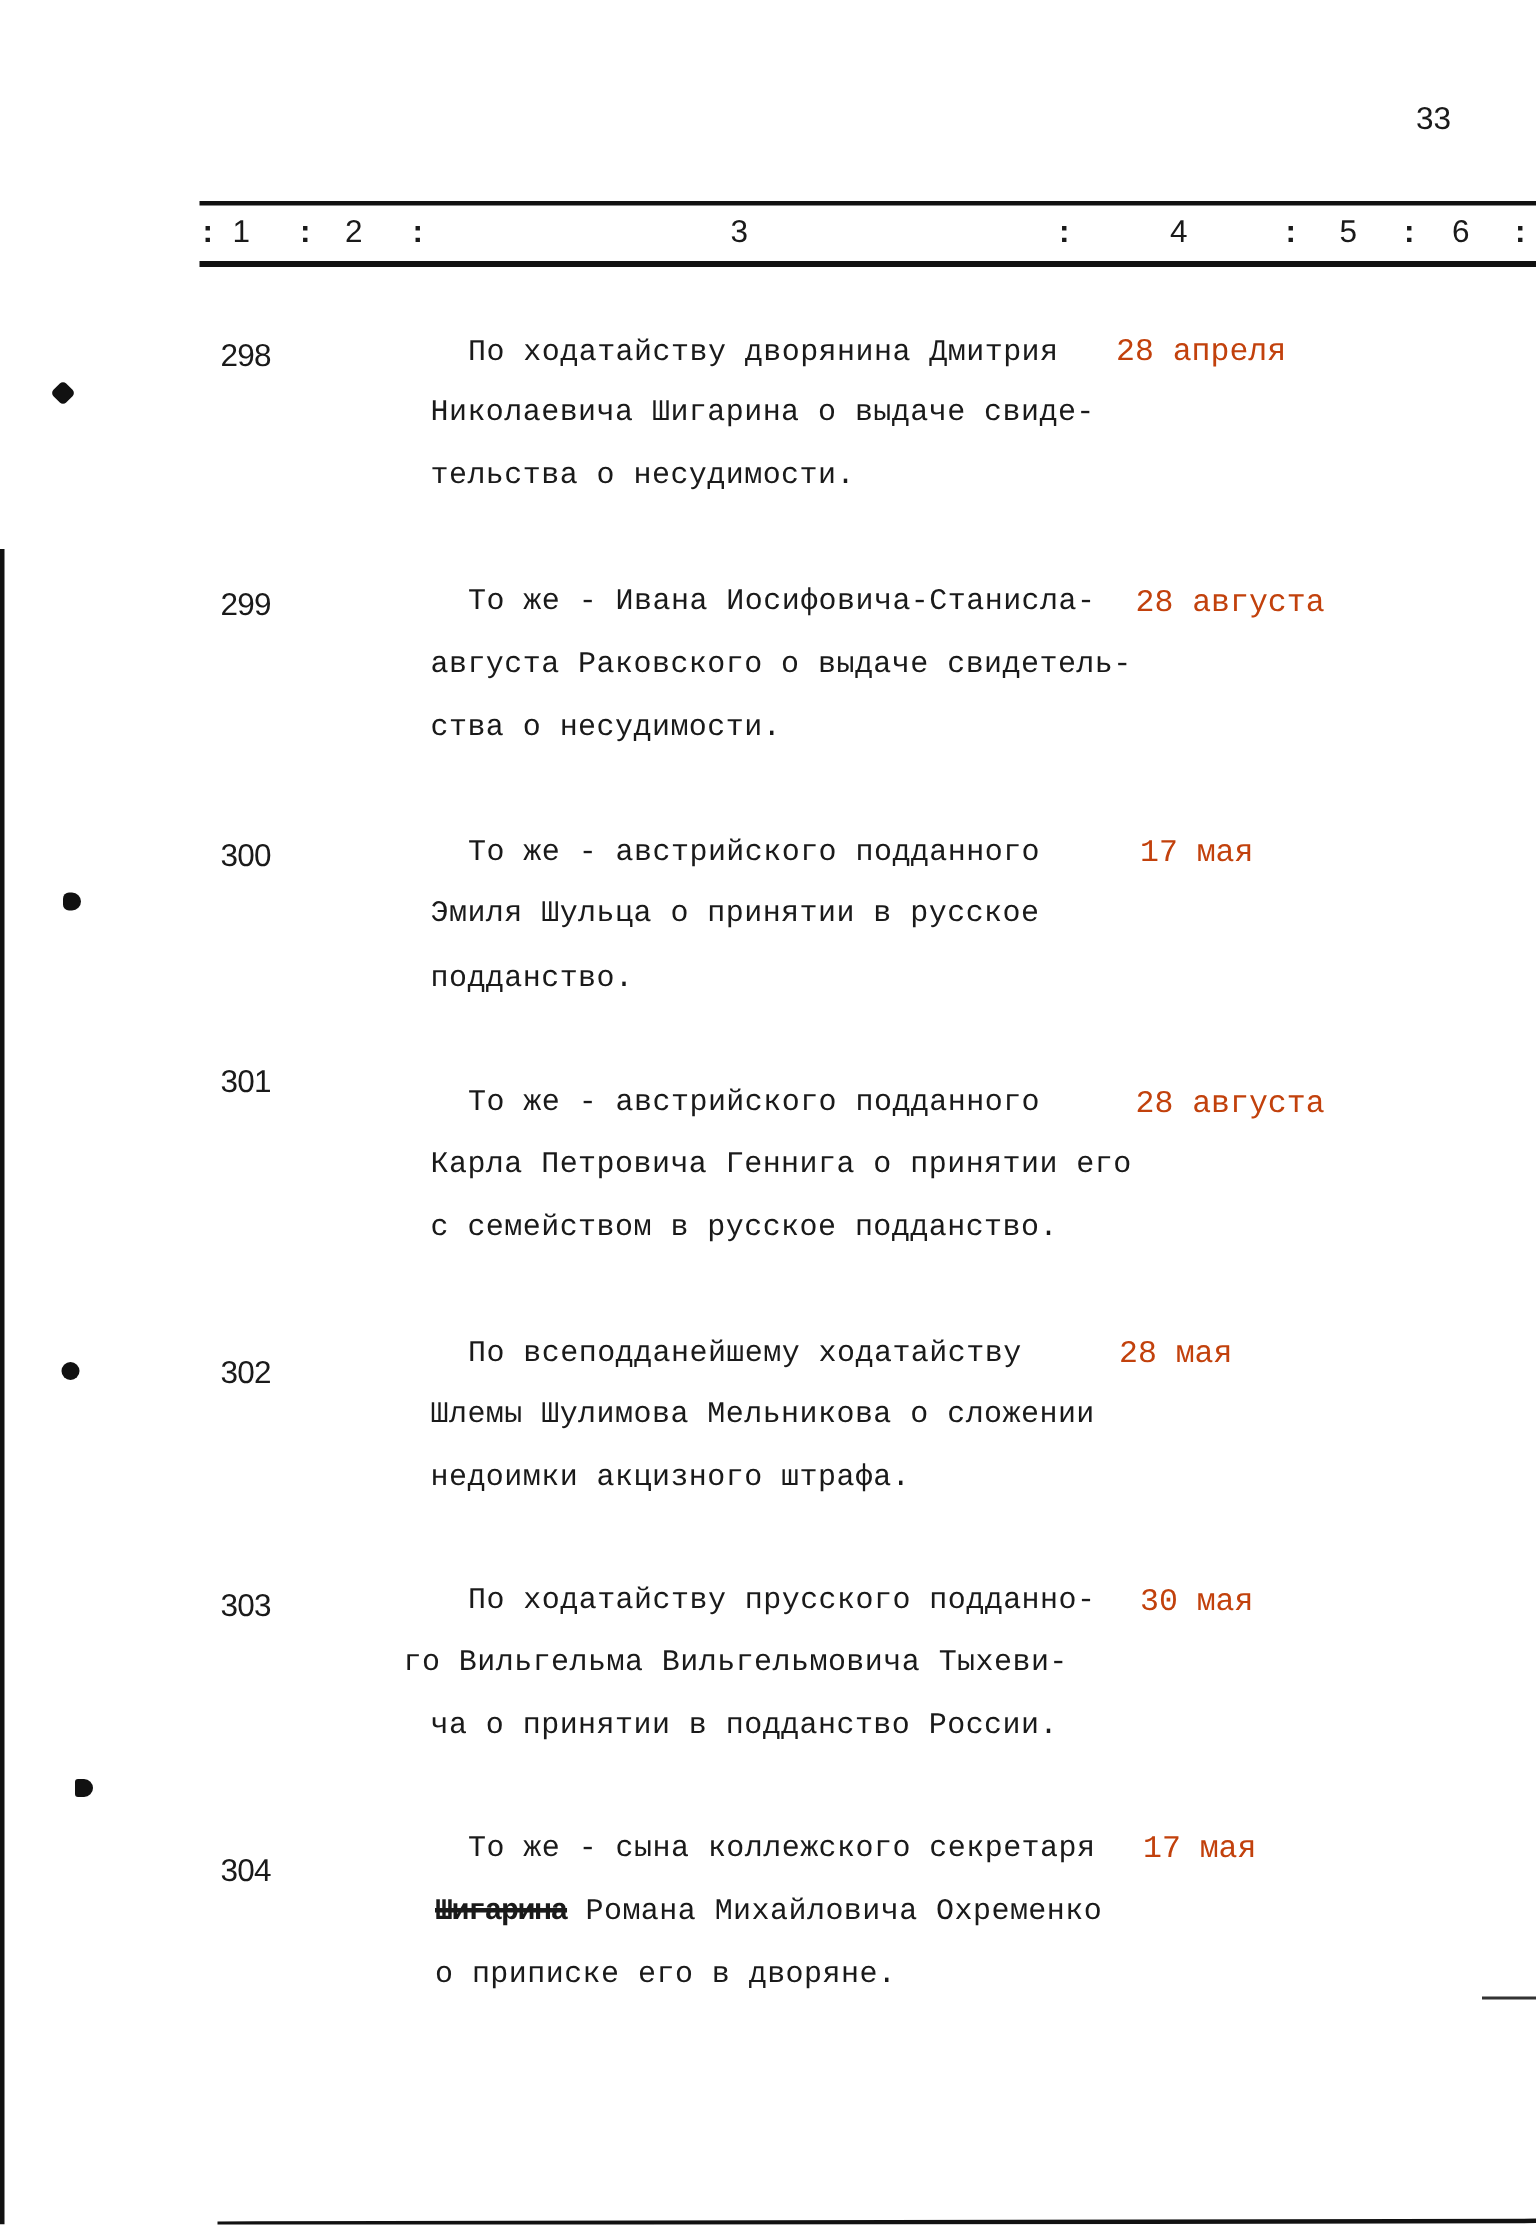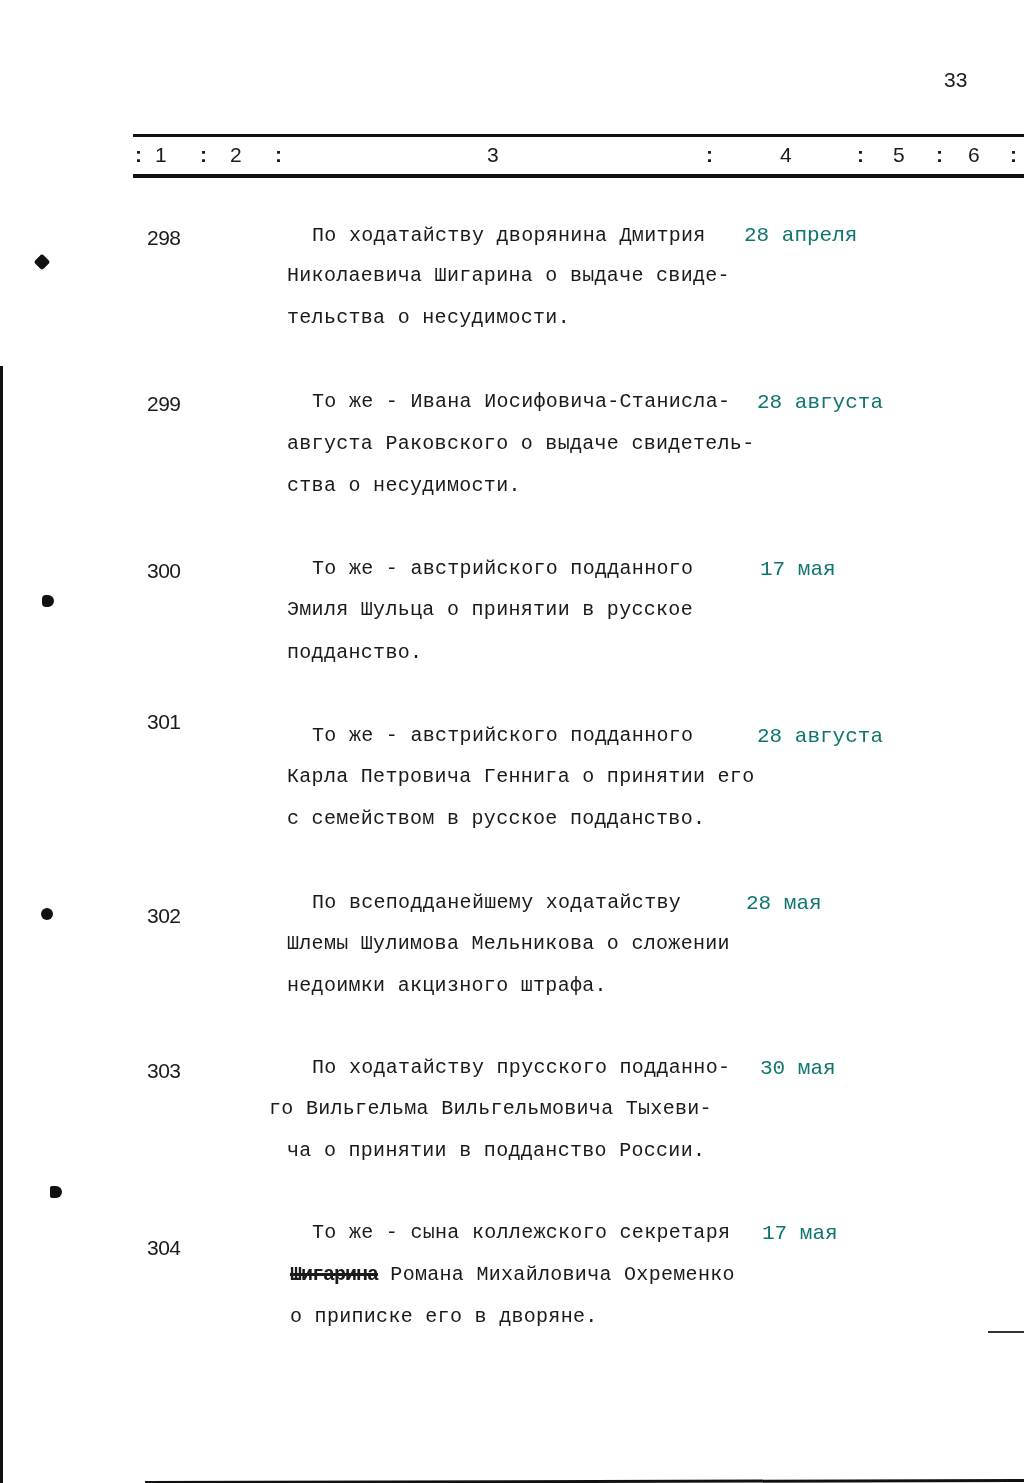--- a/index.html
+++ b/index.html
@@ -75,21 +75,21 @@
       position: absolute;
       font-size: 20px;
       letter-spacing: 0.3px;
       white-space: nowrap;
       color: #1a1a1a;
     }
     .entry-date {
       position: absolute;
       font-size: 21px;
       white-space: nowrap;
-      color: #0f766e;
+      color: #c2410c;
     }
     .struck {
       font-weight: bold;
       letter-spacing: -1px;
       text-decoration: line-through;
       text-decoration-thickness: 3px;
     }
     .margin-mark {
       position: absolute;
       width: 12px;

